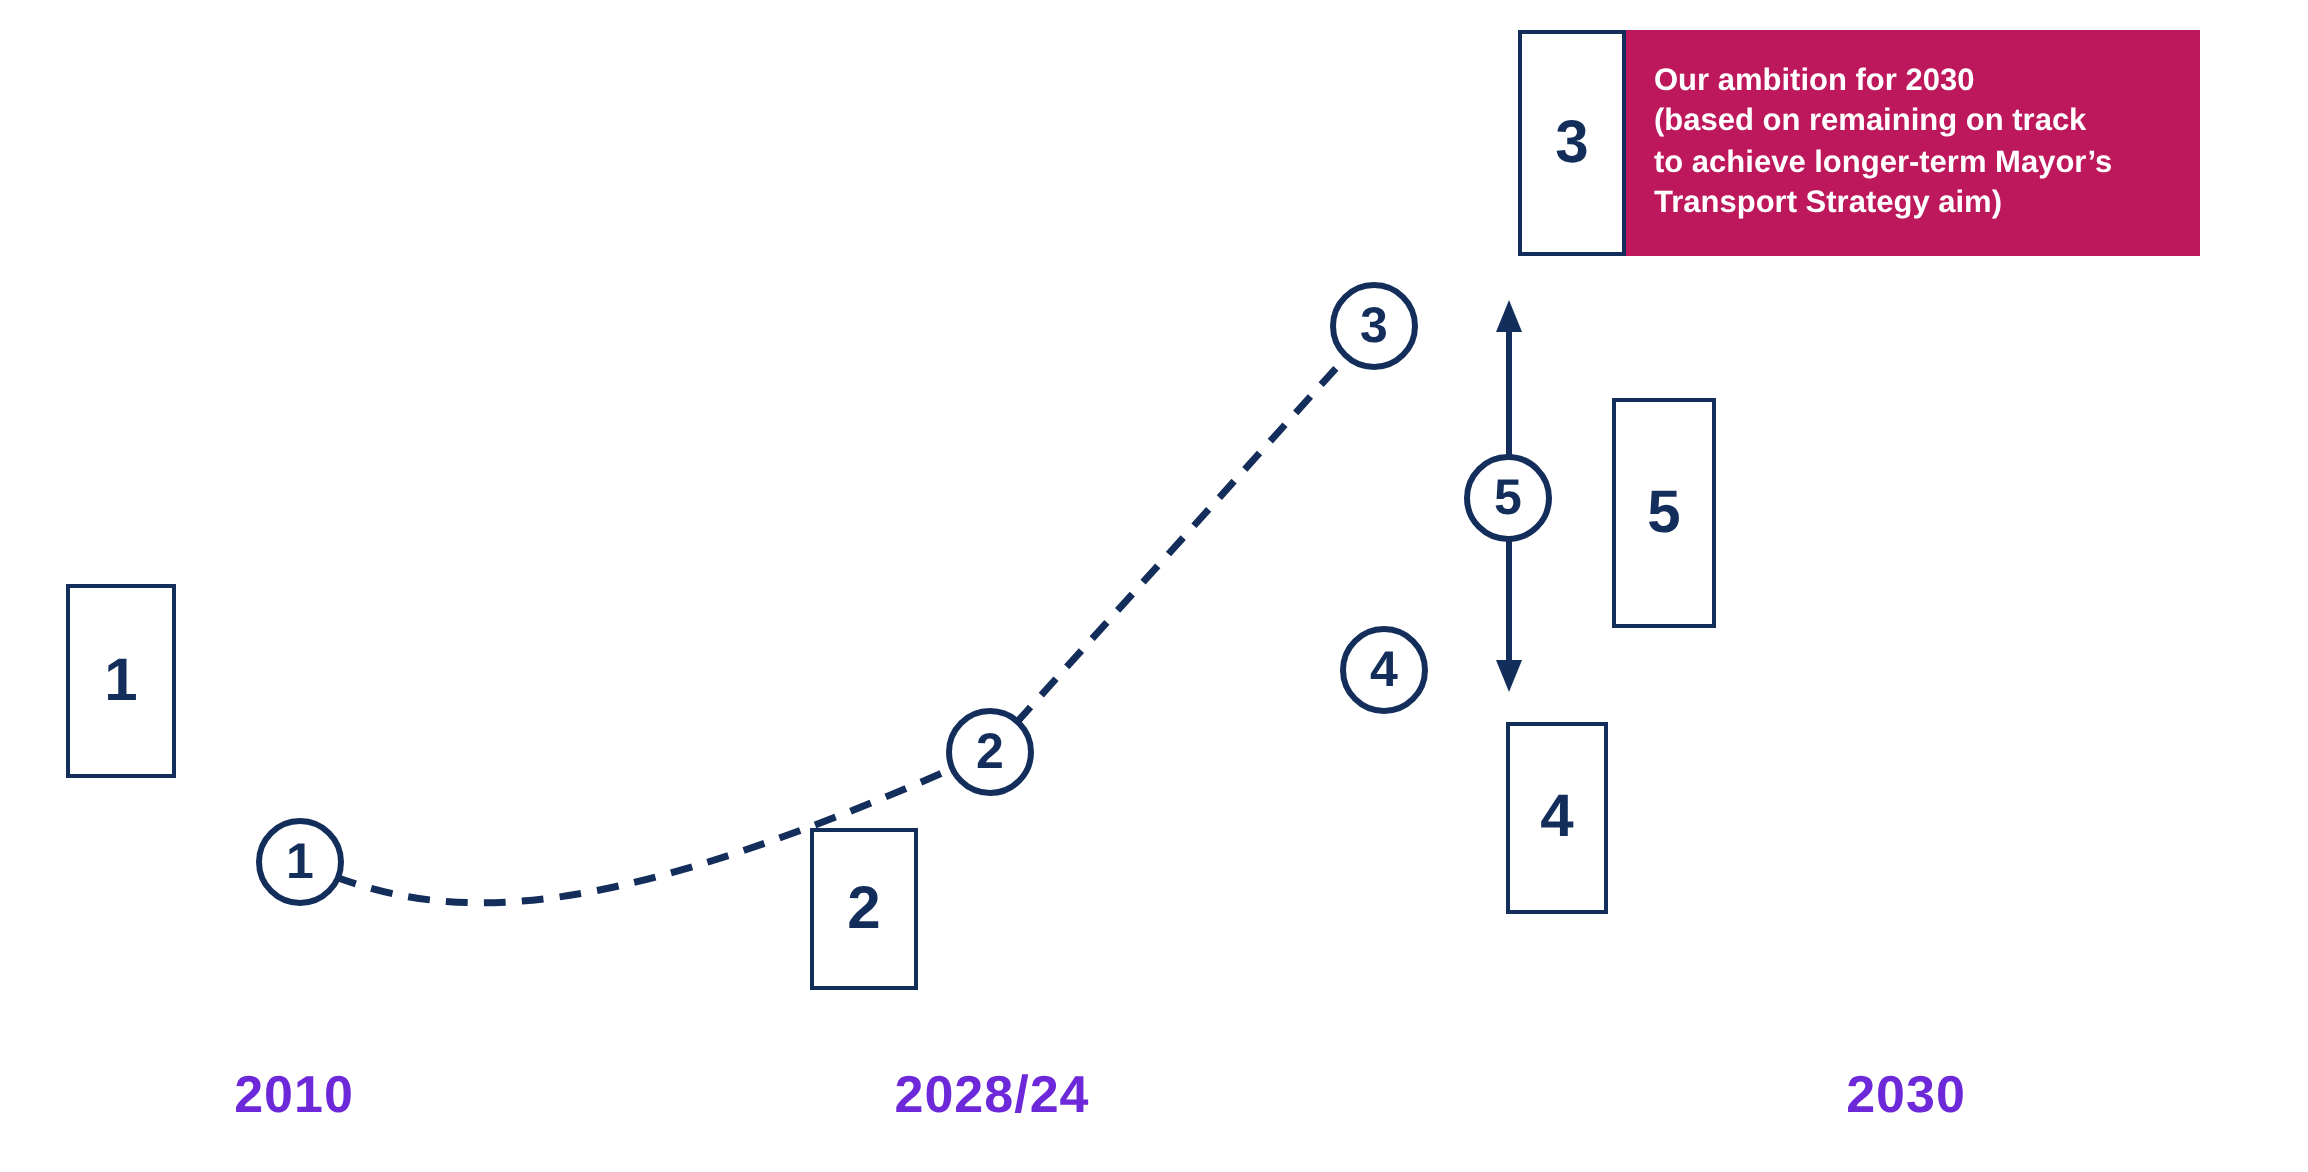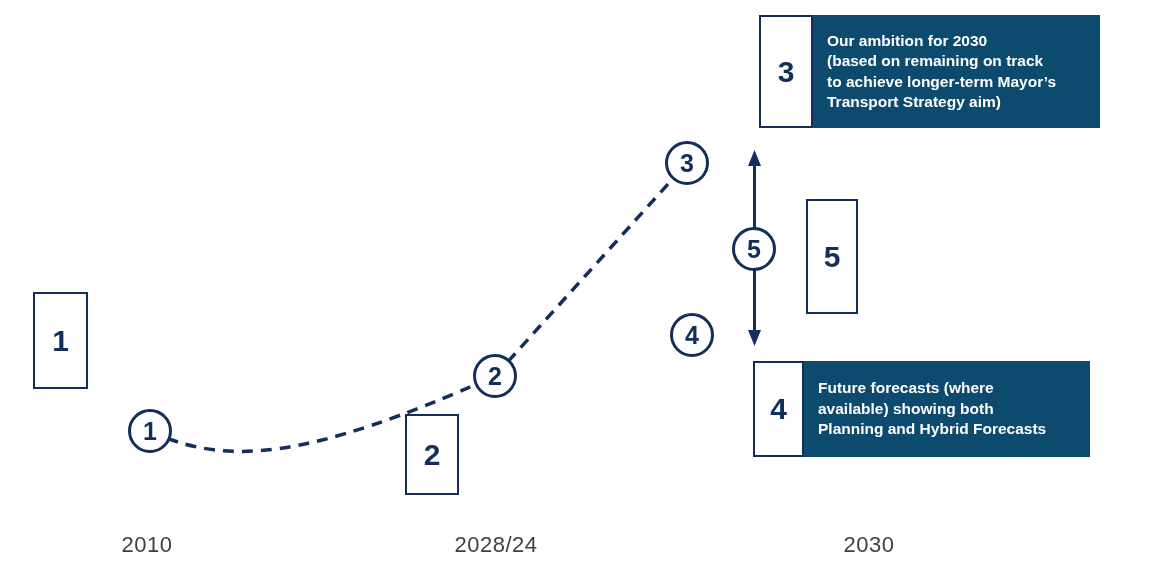--- a/index.html
+++ b/index.html
@@ -54,21 +54,21 @@
     border: 2px solid #142e5c;
     color: #142e5c;
     display: flex;
     align-items: center;
     justify-content: center;
     font-size: 30px;
     font-weight: 600;
     flex: 0 0 auto;
   }
   .callout .body {
-    background: #0c4a6e;
+    background: #be185d;
     color: #ffffff;
     display: flex;
     align-items: center;
     font-weight: 700;
     font-size: 15.5px;
     line-height: 1.32;
     white-space: pre-line;
     padding: 8px 12px 8px 14px;
     flex: 1 1 auto;
   }
@@ -80,29 +80,29 @@
   .box-3 .num-cell { width: 54px; }
   .box-5 { left: 806px; top: 199px; width: 284px; height: 115px; }
   .box-5 .num-cell { width: 52px; }
   .box-4 { left: 753px; top: 361px; width: 337px; height: 96px; }
   .box-4 .num-cell { width: 51px; }
 
   
   .axis-label {
     position: absolute;
     top: 532px;
-    color: #404040;
-    font-size: 22px;
-    font-weight: 400;
+    color: #6d28d9;
+    font-size: 26px;
+    font-weight: 700;
     letter-spacing: 0.5px;
     z-index: 2;
   }
   .axis-2010   { left: 147px; transform: translateX(-50%); }
   .axis-2023   { left: 496px; transform: translateX(-50%); }
-  .axis-2030   { left: 869px; transform: translateX(-50%); }
+  .axis-2030   { left: 953px; transform: translateX(-50%); }
 </style>
 </head>
 <body>
 
 <div class="canvas">
 
   <svg class="connector-layer" width="1154" height="586" viewBox="0 0 1154 586" xmlns="http://www.w3.org/2000/svg">
     <path d="M 150 431 C 225 466, 305 461, 495 376 L 687 163" fill="none" stroke="#142e5c" stroke-width="3.5" stroke-dasharray="11 8"></path>
     <line x1="754.5" y1="163" x2="754.5" y2="333" stroke="#142e5c" stroke-width="3"></line>
     <polygon points="754.5,150 748,166 761,166" fill="#142e5c"></polygon>
@@ -130,22 +130,19 @@
 to achieve longer-term Mayor’s
 Transport Strategy aim)</div>
   </div>
 
   <div class="callout box-5">
     <div class="num-cell">5</div>
   </div>
 
   <div class="callout box-4">
     <div class="num-cell">4</div>
-    <div class="body">Future forecasts (where
-available) showing both
-Planning and Hybrid Forecasts</div>
   </div>
 
   <div class="axis-label axis-2010">2010</div>
   <div class="axis-label axis-2023">2028/24</div>
   <div class="axis-label axis-2030">2030</div>
 
 </div>
 
 </body></html>

